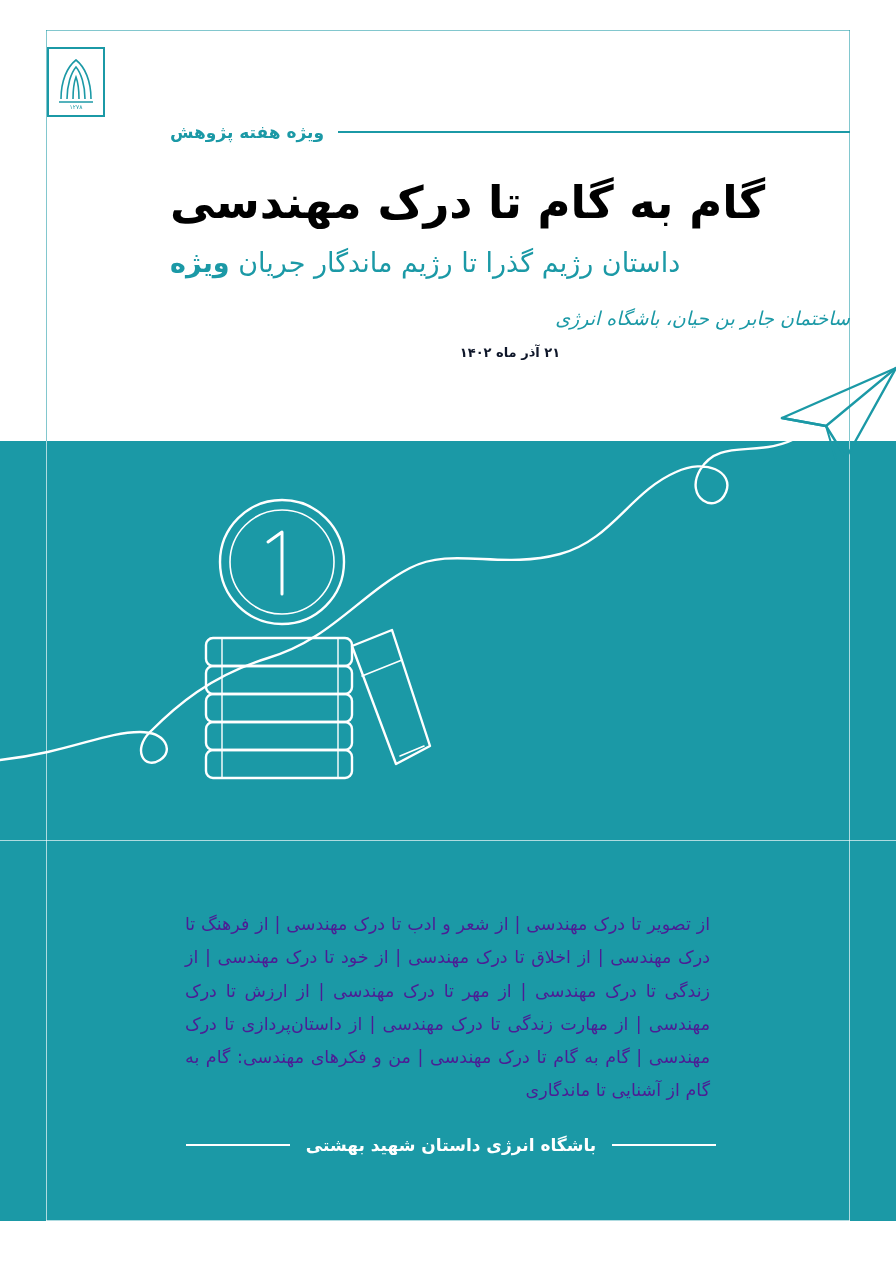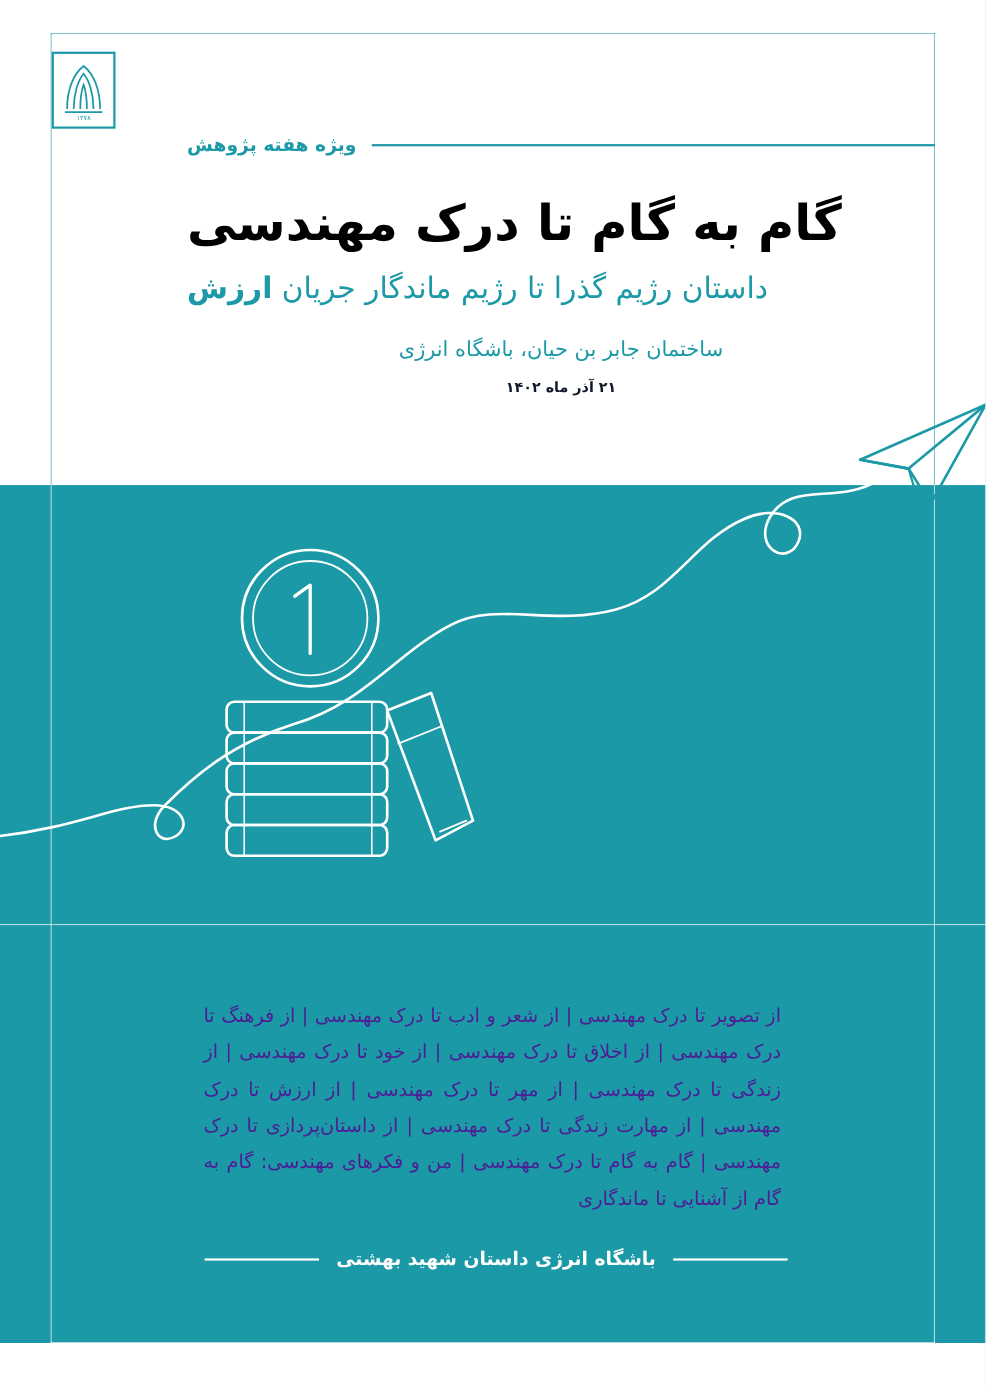--- a/index.html
+++ b/index.html
@@ -117,24 +117,25 @@
     line-height: 1.45;
     direction: rtl;
   }
   .title-sub b { font-weight: bold; }
 
   .venue {
     position: absolute;
     right: 46px;
     top: 307px;
     width: 680px;
-    text-align: center;
+    text-align: right;
     color: #1b99a6;
     font-size: 19px;
     direction: rtl;
+    font-style: italic;
   }
   .date {
     position: absolute;
     right: 46px;
     top: 345px;
     width: 680px;
     text-align: center;
     color: #0f172a;
     font-size: 13px;
     font-weight: bold;
@@ -215,21 +216,21 @@
     </svg>
   </div>
 
   <div class="eyebrow">
     <div class="eyebrow-rule"></div>
     <div class="eyebrow-text">ویژه هفته پژوهش</div>
   </div>
 
   <div class="title-main">گام به گام تا درک مهندسی</div>
 
-  <div class="title-sub"><span>داستان رژیم گذرا تا رژیم ماندگار جریان </span><b>ارزش</b></div>
+  <div class="title-sub"><span>داستان رژیم گذرا تا رژیم ماندگار جریان </span><b>ویژه</b></div>
 
   <div class="venue">ساختمان جابر بن حیان، باشگاه انرژی</div>
   <div class="date">۲۱ آذر ماه ۱۴۰۲</div>
 
   <svg class="illustration" viewBox="0 0 896 500" aria-hidden="true">
     <g fill="none" stroke="#ffffff" stroke-width="2.4" stroke-linecap="round" stroke-linejoin="round">
 
       <path d="M782 78 L896 28 L846 118 L826 86 Z" stroke="#1b99a6"></path>
       <path d="M782 78 L826 86 L896 28" stroke="#1b99a6"></path>
       <path d="M826 86 L836 120" stroke="#1b99a6" stroke-width="2"></path>

